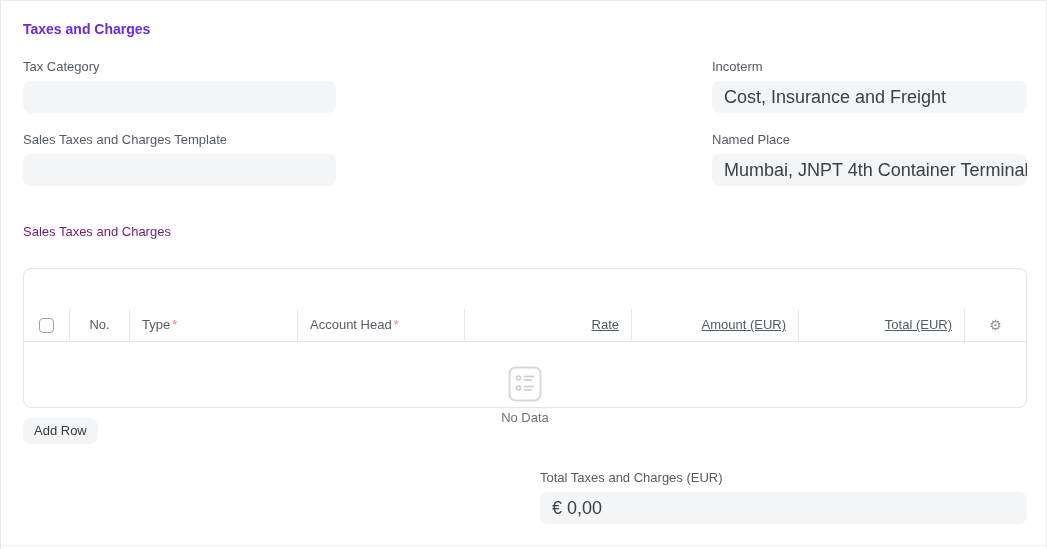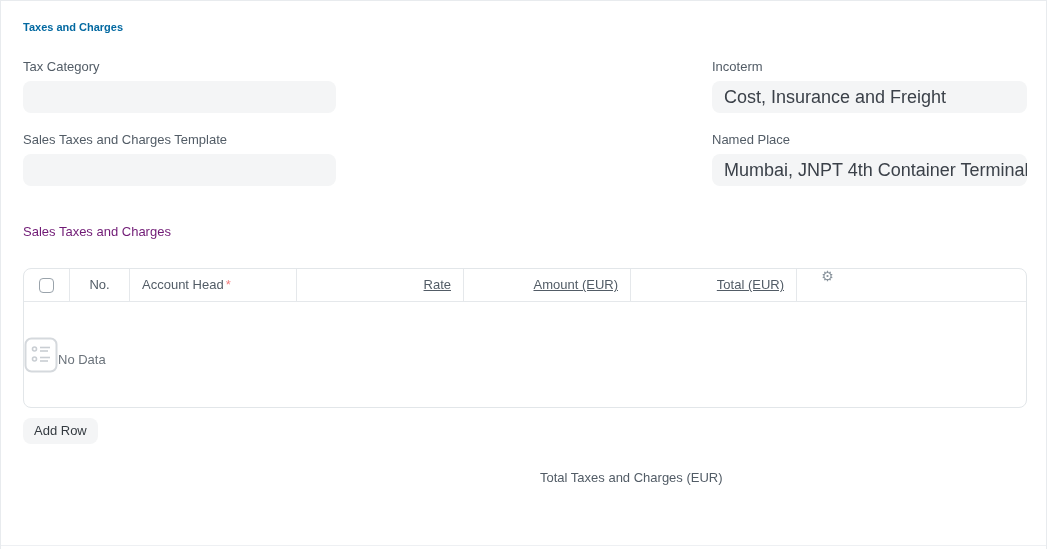--- a/index.html
+++ b/index.html
@@ -15,23 +15,23 @@
     background: #ffffff;
     border-top: 1px solid #e8ebee;
     border-left: 1px solid #e8ebee;
     border-right: 1px solid #e8ebee;
     overflow: hidden;
   }
   .section-title {
     position: absolute;
     left: 22px;
     top: 20px;
-    font-size: 11px;
+    font-size: 14px;
     font-weight: 700;
-    color: #0369a1;
+    color: #6d28d9;
   }
   .field { position: absolute; }
   .field-label {
     display: block;
     font-size: 13px;
     color: #525c66;
     line-height: 16px;
     margin-bottom: 6px;
   }
   .control {
@@ -59,21 +59,22 @@
     width: 1004px;
     height: 140px;
     border: 1px solid #e2e6e9;
     border-radius: 8px;
     background: #ffffff;
   }
   .grid-header {
     display: flex;
     height: 33px;
     border-bottom: 1px solid #e5e8eb;
-    align-items: flex-start;
+    align-items: center;
+    margin-top: 40px;
   }
   .gh-cell {
     font-size: 13px;
     color: #525c66;
     line-height: 32px;
     padding: 0 12px;
     border-right: 1px solid #e5e8eb;
     white-space: nowrap;
     overflow: hidden;
   }
@@ -100,22 +101,23 @@
   .gear-glyph {
     font-family: "DejaVu Sans", sans-serif;
     font-size: 14px;
     color: #8a949d;
     line-height: 1;
     cursor: pointer;
   }
   .grid-body {
     height: 106px;
     display: flex;
-    flex-direction: row;
+    flex-direction: column;
     align-items: center;
+    justify-content: center;
   }
   .no-data-text {
     margin-top: 8px;
     font-size: 13px;
     color: #6b737b;
   }
   .add-row-btn {
     position: absolute;
     left: 22px;
     top: 417px;
@@ -170,20 +172,23 @@
   </div>
 
   <div class="grid-label">Sales Taxes and Charges</div>
 
   <div class="grid">
     <div class="grid-header">
       <div class="gh-cell center" style="width:46px;">
         <span class="checkbox"></span>
       </div>
       <div class="gh-cell center" style="width:60px;">No.</div>
+      <div class="gh-cell" style="width:168px;">
+        <span>Type</span><span class="req">*</span>
+      </div>
       <div class="gh-cell" style="width:167px;">
         <span>Account Head</span><span class="req">*</span>
       </div>
       <div class="gh-cell right" style="width:167px;">Rate</div>
       <div class="gh-cell right" style="width:167px;">Amount (EUR)</div>
       <div class="gh-cell right" style="width:166px;">Total (EUR)</div>
       <div class="gh-cell gear-cell" style="width:61px;">
         <span class="gear-glyph">⚙</span>
       </div>
     </div>
@@ -198,17 +203,18 @@
         <line x1="16" y1="24" x2="24" y2="24" stroke="#c9ced3" stroke-width="1.6"></line>
       </svg>
       <div class="no-data-text">No Data</div>
     </div>
   </div>
 
   <button class="add-row-btn">Add Row</button>
 
   <div class="total-field">
     <span class="field-label">Total Taxes and Charges (EUR)</span>
+    <div class="control">€ 0,00</div>
   </div>
 
   <div class="bottom-divider"></div>
 
 </div>
 
 </body></html>

